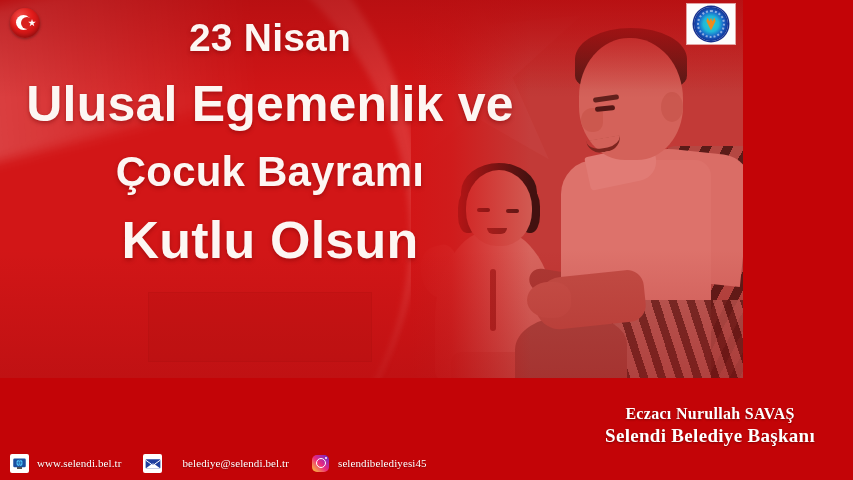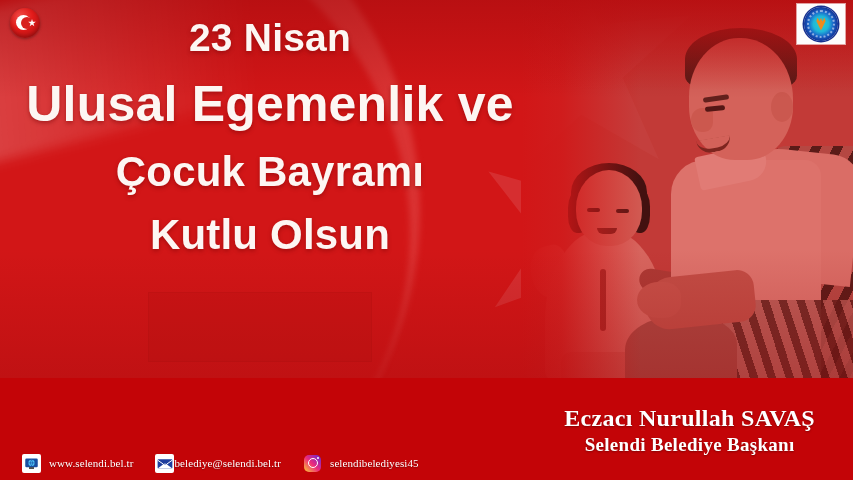--- a/index.html
+++ b/index.html
@@ -9,21 +9,21 @@
     font-family:"Liberation Sans", sans-serif;
     -webkit-font-smoothing:antialiased;
   }
   #poster{
     position:relative;width:853px;height:480px;overflow:hidden;
     background:#c30407;
   }
 
   
   .banner{
-    position:absolute;left:0;top:0;width:853px;height:378px;
+    position:absolute;left:0;top:0;width:743px;height:378px;
     overflow:hidden;
     background:#d21617;
   }
   
   .banner-sheen{
     position:absolute;inset:0;
     background:linear-gradient(180deg,
       rgba(150,6,10,.42) 0%,
       rgba(210,22,23,0) 26%,
       rgba(210,22,23,0) 66%,
@@ -218,21 +218,21 @@
   .headline{
     position:absolute;left:0;top:6px;width:540px;
     text-align:center;color:#fdf6f3;
     text-shadow:0 2px 4px rgba(110,0,4,.45);
     line-height:1.12;
   }
   .hl-line{display:block;font-weight:600;letter-spacing:.2px;}
   .hl1{font-size:39px;margin:10px 0 0 0;}
   .hl2{font-size:50px;margin:16px 0 0 0;}
   .hl3{font-size:42px;margin:16px 0 0 0;}
-  .hl4{font-size:42px;margin:16px 0 0 0;}
+  .hl4{font-size:52px;margin:16px 0 0 0;}
 
   
   .textbox{
     position:absolute;left:148px;top:292px;width:224px;height:70px;
     background:rgba(150,6,9,.10);
     box-shadow:inset 0 0 0 1px rgba(150,6,9,.10);
   }
 
   
   .tr-flag-badge{
@@ -284,26 +284,26 @@
     position:absolute;left:0;top:378px;width:853px;height:102px;
     background:#c30407;
   }
   .pres-name{
     position:absolute;right:38px;top:26px;
     text-align:center;color:#ffffff;
     font-family:"Liberation Serif", serif;
     font-weight:bold;line-height:1.22;
     text-shadow:0 1px 2px rgba(0,0,0,.35);
   }
-  .pres-name .n1{display:block;font-size:24px;letter-spacing:.3px;text-align:right;}
+  .pres-name .n1{display:block;font-size:16px;letter-spacing:.3px;}
   .pres-name .n2{display:block;font-size:19px;letter-spacing:.3px;}
 
   .contact-bar{
     position:absolute;left:0;bottom:6px;width:746px;height:22px;
-    display:flex;align-items:center;padding-left:12px;
+    display:flex;align-items:center;
   }
   .contact-item{display:flex;align-items:center;}
   .contact-item .lbl{
     color:#ffffff;font-family:"Liberation Serif", serif;
     font-size:11px;white-space:nowrap;letter-spacing:.1px;
     text-shadow:0 1px 1px rgba(0,0,0,.3);
   }
 
   .ico{
     width:19px;height:19px;flex:0 0 auto;
@@ -432,21 +432,21 @@
       <div class="contact-item" style="margin-left:22px;">
         <span class="ico ico-mail">
           <svg width="16" height="13" viewBox="0 0 26 20" aria-hidden="true">
             <rect x="1" y="3" width="24" height="15" rx="1.5" fill="#1f3f9e"></rect>
             <path d="M1 18 L13 9 L25 18 Z" fill="#ffffff"></path>
             <path d="M1 4.5 L13 13 L25 4.5" stroke="#ffffff" stroke-width="1.6" fill="none"></path>
             <circle cx="13" cy="8" r="3.1" fill="none" stroke="#1f3f9e" stroke-width="1.1"></circle>
             <text x="13" y="10" font-size="5" fill="#1f3f9e" text-anchor="middle" font-family="DejaVu Sans, sans-serif">@</text>
           </svg>
         </span>
-        <span class="lbl" style="margin-left:0;">belediye@selendi.bel.tr</span>
+        <span class="lbl" style="margin-left:20px;">belediye@selendi.bel.tr</span>
       </div>
 
       <div class="contact-item" style="margin-left:22px;">
         <span class="ico ico-ig">
           <span class="ig-square">
             <span class="ig-dot"></span>
           </span>
         </span>
         <span class="lbl" style="margin-left:8px;">selendibelediyesi45</span>
       </div>

